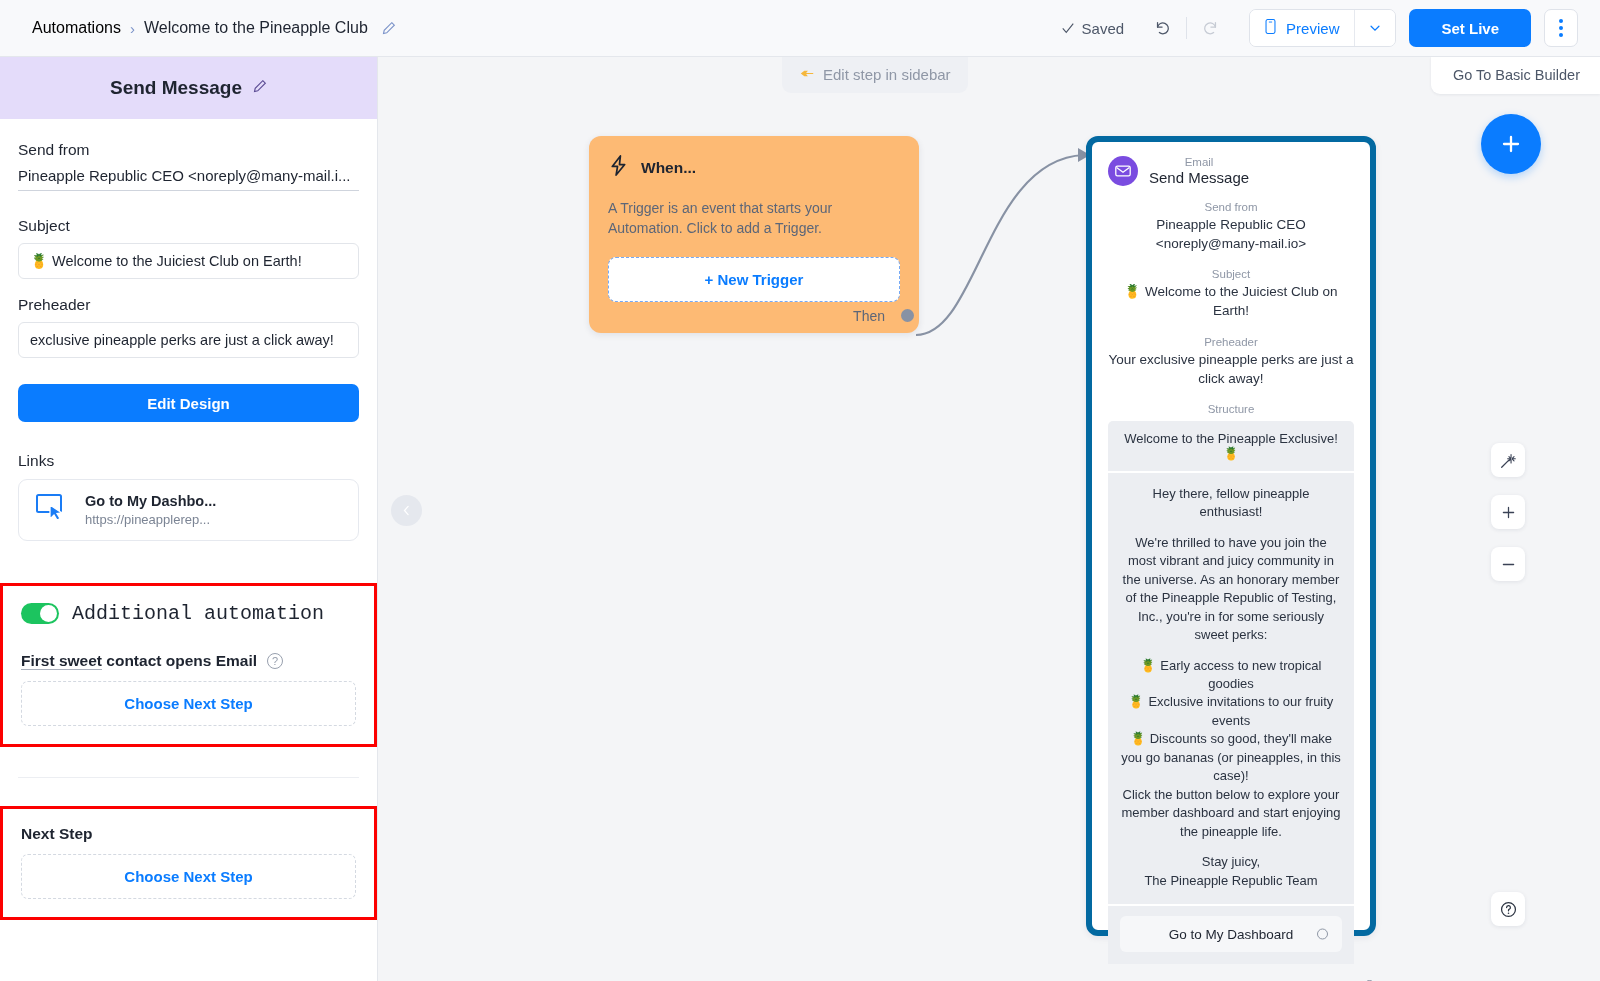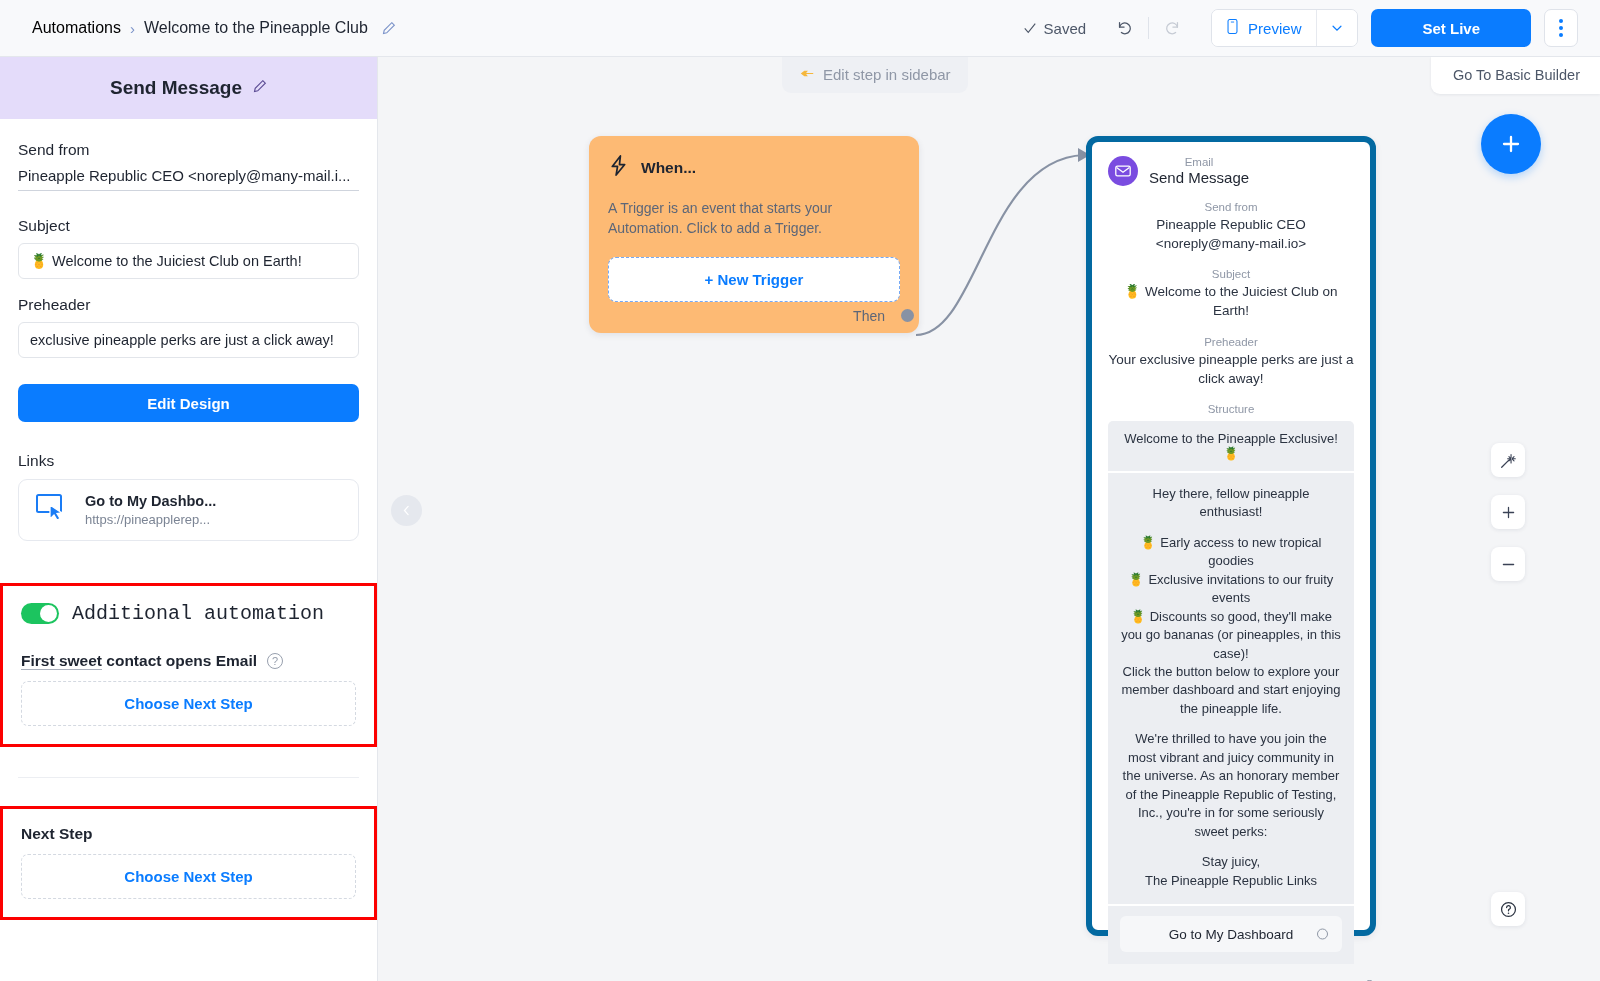--- a/index.html
+++ b/index.html
@@ -43,21 +43,21 @@
     display: flex; align-items: center; gap: 9px;
     padding: 0 15px 0 14px; height: 100%;
     font-size: 15px; color: #0a7cff; cursor: pointer; background: #fff; border: none;
   }
   .preview-div { width: 1px; height: 100%; background: #e6e9ef; }
   .preview-caret {
     width: 40px; height: 100%; display: flex; align-items: center; justify-content: center;
     cursor: pointer; background: #fff;
   }
   .setlive {
-    margin-left: 13px; height: 38px; padding: 0 51px;
+    margin-left: 13px; height: 38px; padding: 0 32px;
     background: #0a7cff; color: #fff; border: none; border-radius: 7px;
     font-size: 15px; font-weight: bold; cursor: pointer;
     font-family: "Liberation Sans", sans-serif;
   }
   .kebab {
     margin-left: 13px; width: 34px; height: 38px;
     background: #fff; border: 1px solid #dfe3ea; border-radius: 7px;
     display: flex; flex-direction: column; align-items: center; justify-content: center; gap: 3px;
     cursor: pointer;
   }
@@ -456,27 +456,27 @@
     <div class="em-flabel">Subject</div>
     <div class="em-fvalue">🍍 Welcome to the Juiciest Club on Earth!</div>
 
     <div class="em-flabel">Preheader</div>
     <div class="em-fvalue">Your exclusive pineapple perks are just a click away!</div>
 
     <div class="em-flabel">Structure</div>
     <div class="struct-head">Welcome to the Pineapple Exclusive! 🍍</div>
     <div class="struct-body">
       <p>Hey there, fellow pineapple enthusiast!</p>
+      <p>We're thrilled to have you join the most vibrant and juicy community in the universe. As an honorary member of the Pineapple Republic of Testing, Inc., you're in for some seriously sweet perks:</p>
       <p style="white-space:pre-line">🍍 Early access to new tropical goodies
 🍍 Exclusive invitations to our fruity events
 🍍 Discounts so good, they'll make you go bananas (or pineapples, in this case)!
 Click the button below to explore your member dashboard and start enjoying the pineapple life.</p>
-      <p>We're thrilled to have you join the most vibrant and juicy community in the universe. As an honorary member of the Pineapple Republic of Testing, Inc., you're in for some seriously sweet perks:</p>
       <p style="white-space:pre-line">Stay juicy,
-The Pineapple Republic Links</p>
+The Pineapple Republic Team</p>
     </div>
     <div class="struct-btnwrap">
       <div class="struct-btn">
         <span>Go to My Dashboard</span>
         <span class="ring"></span>
       </div>
     </div>
 
     <div class="out-row" style="margin-top:14px">
       <span>First time contact opens Email</span>

